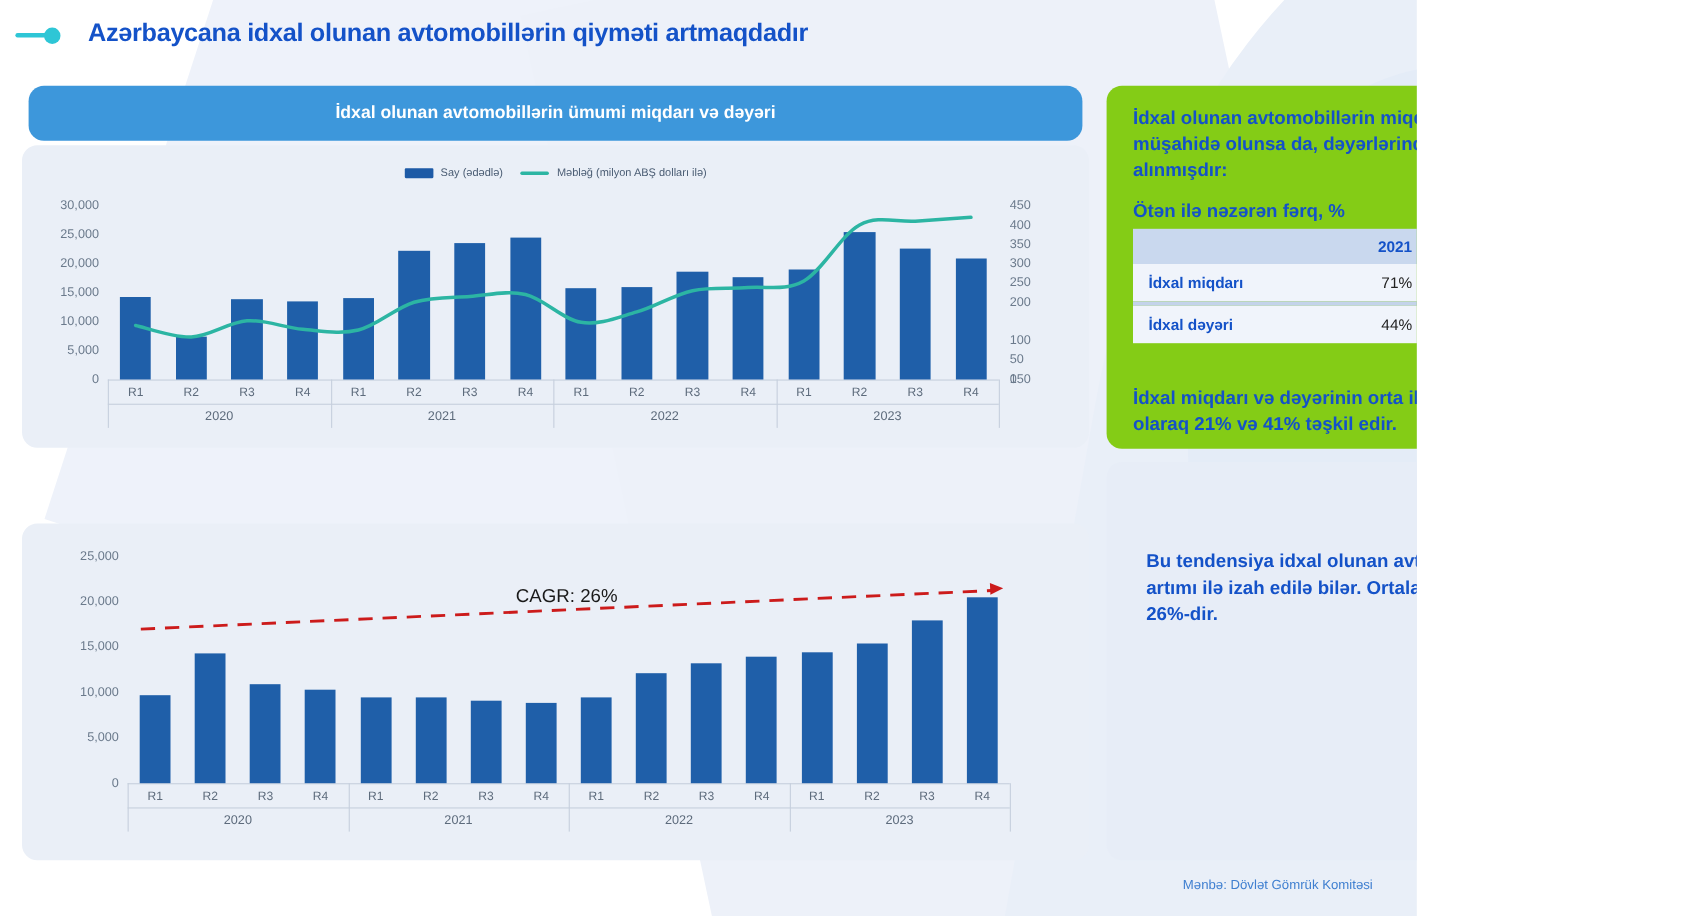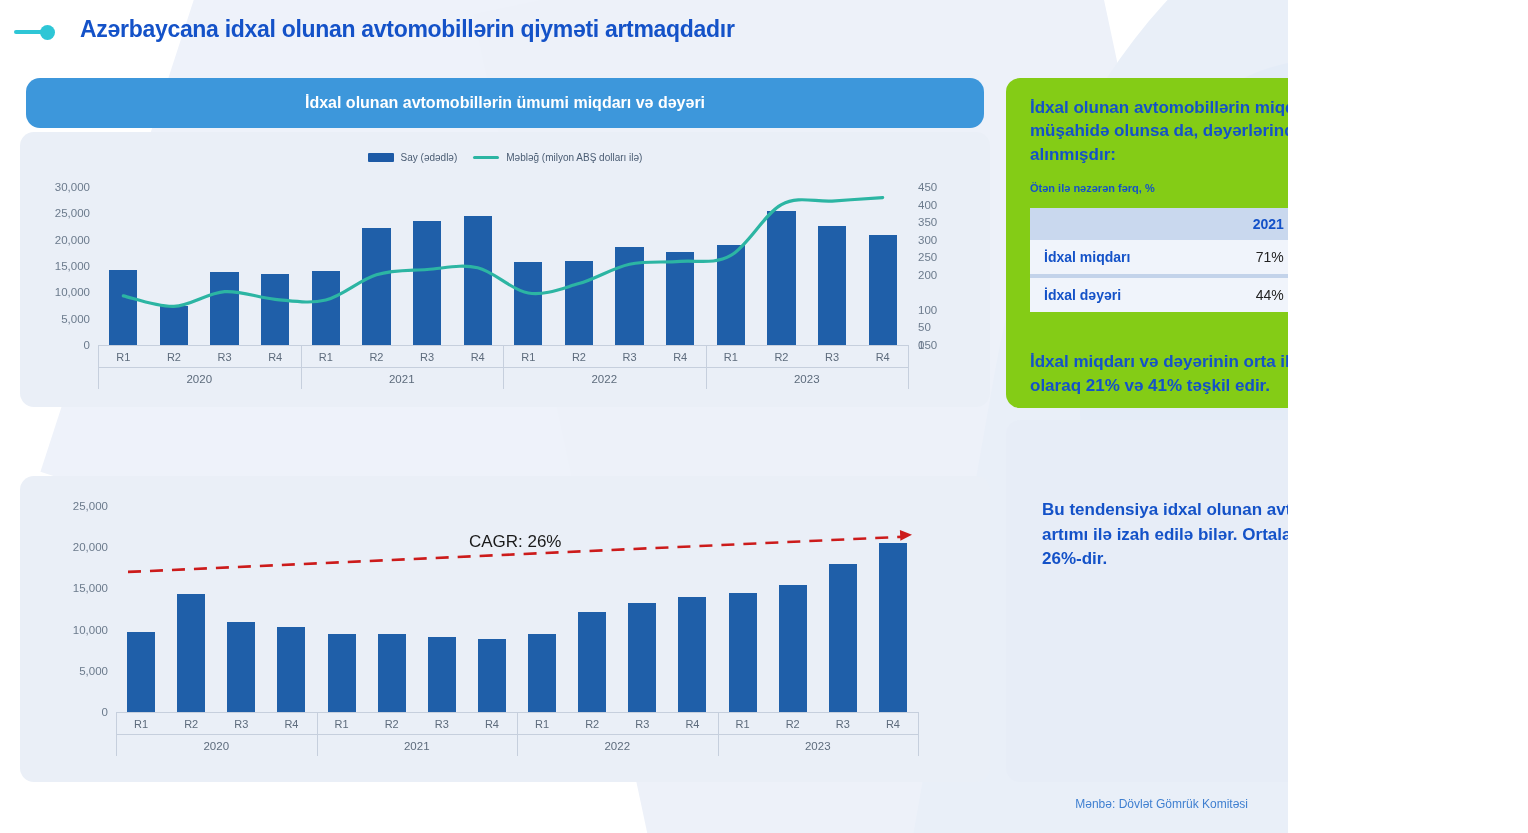--- a/index.html
+++ b/index.html
@@ -97,21 +97,21 @@
   
   #rightTop { left: 1006px; top: 78px; width: 512px; height: 330px; background: #84cc16; }
   #rightBottom { left: 1006px; top: 420px; width: 512px; height: 362px; background: #e7edf7; }
 
   .rt-lead {
     position: absolute; left: 24px; top: 18px; width: 468px;
     font-size: 17px; font-weight: bold; color: #1452c8; line-height: 1.38;
   }
   .rt-sub {
     position: absolute; left: 24px; top: 104px;
-    font-size: 11px; font-weight: bold; color: #1452c8;
+    font-size: 17px; font-weight: bold; color: #1452c8;
   }
   .diff-table { position: absolute; left: 24px; top: 130px; width: 466px;
     border-collapse: collapse; }
   .diff-table th {
     background: #c9d8ee; color: #1452c8; font-size: 14px; font-weight: bold;
     padding: 8px 14px; text-align: right;
   }
   .diff-table th.blank { text-align: left; width: 170px; }
   .diff-table td {
     font-size: 14px; color: #222; padding: 9px 14px; text-align: right;

